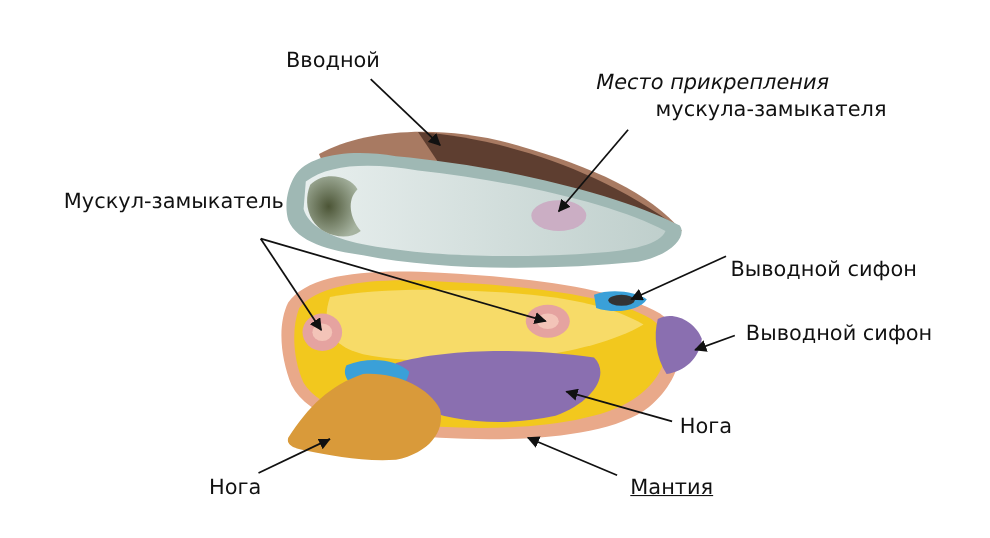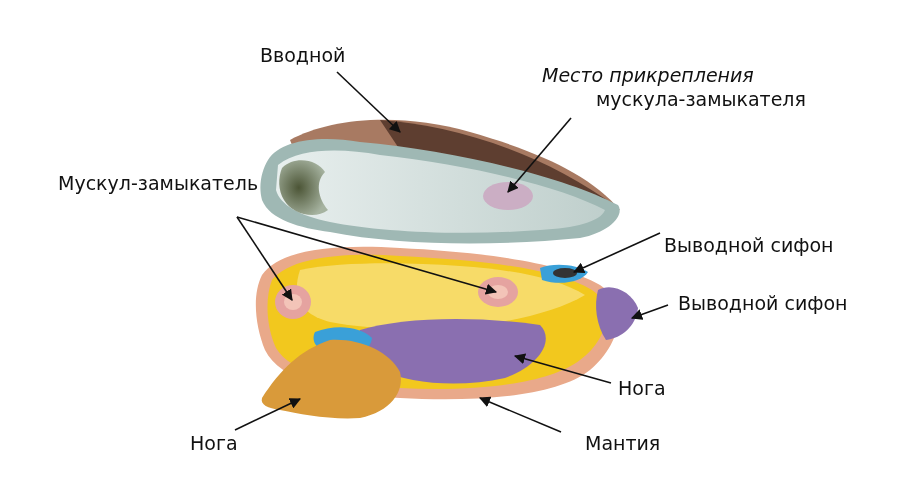--- a/index.html
+++ b/index.html
@@ -70,13 +70,13 @@
 </svg>
 
 <div class="label" style="left:260px;top:44px;">Вводной</div>
 <div class="label" style="left:542px;top:64px;font-style:italic;">Место прикрепления</div>
 <div class="label" style="left:572px;top:88px;margin-left:24px;">мускула-замыкателя</div>
 <div class="label" style="left:58px;top:172px;">Мускул-замыкатель</div>
 <div class="label" style="left:664px;top:234px;text-align:center;">Выводной сифон</div>
 <div class="label" style="left:678px;top:292px;">Выводной сифон</div>
 <div class="label" style="left:618px;top:377px;">Нога</div>
 <div class="label" style="left:190px;top:432px;">Нога</div>
-<div class="label" style="left:585px;top:432px;">Мантия</div>
+<div class="label" style="left:573px;top:432px;text-decoration:underline;">Мантия</div>
 
 </body></html>

